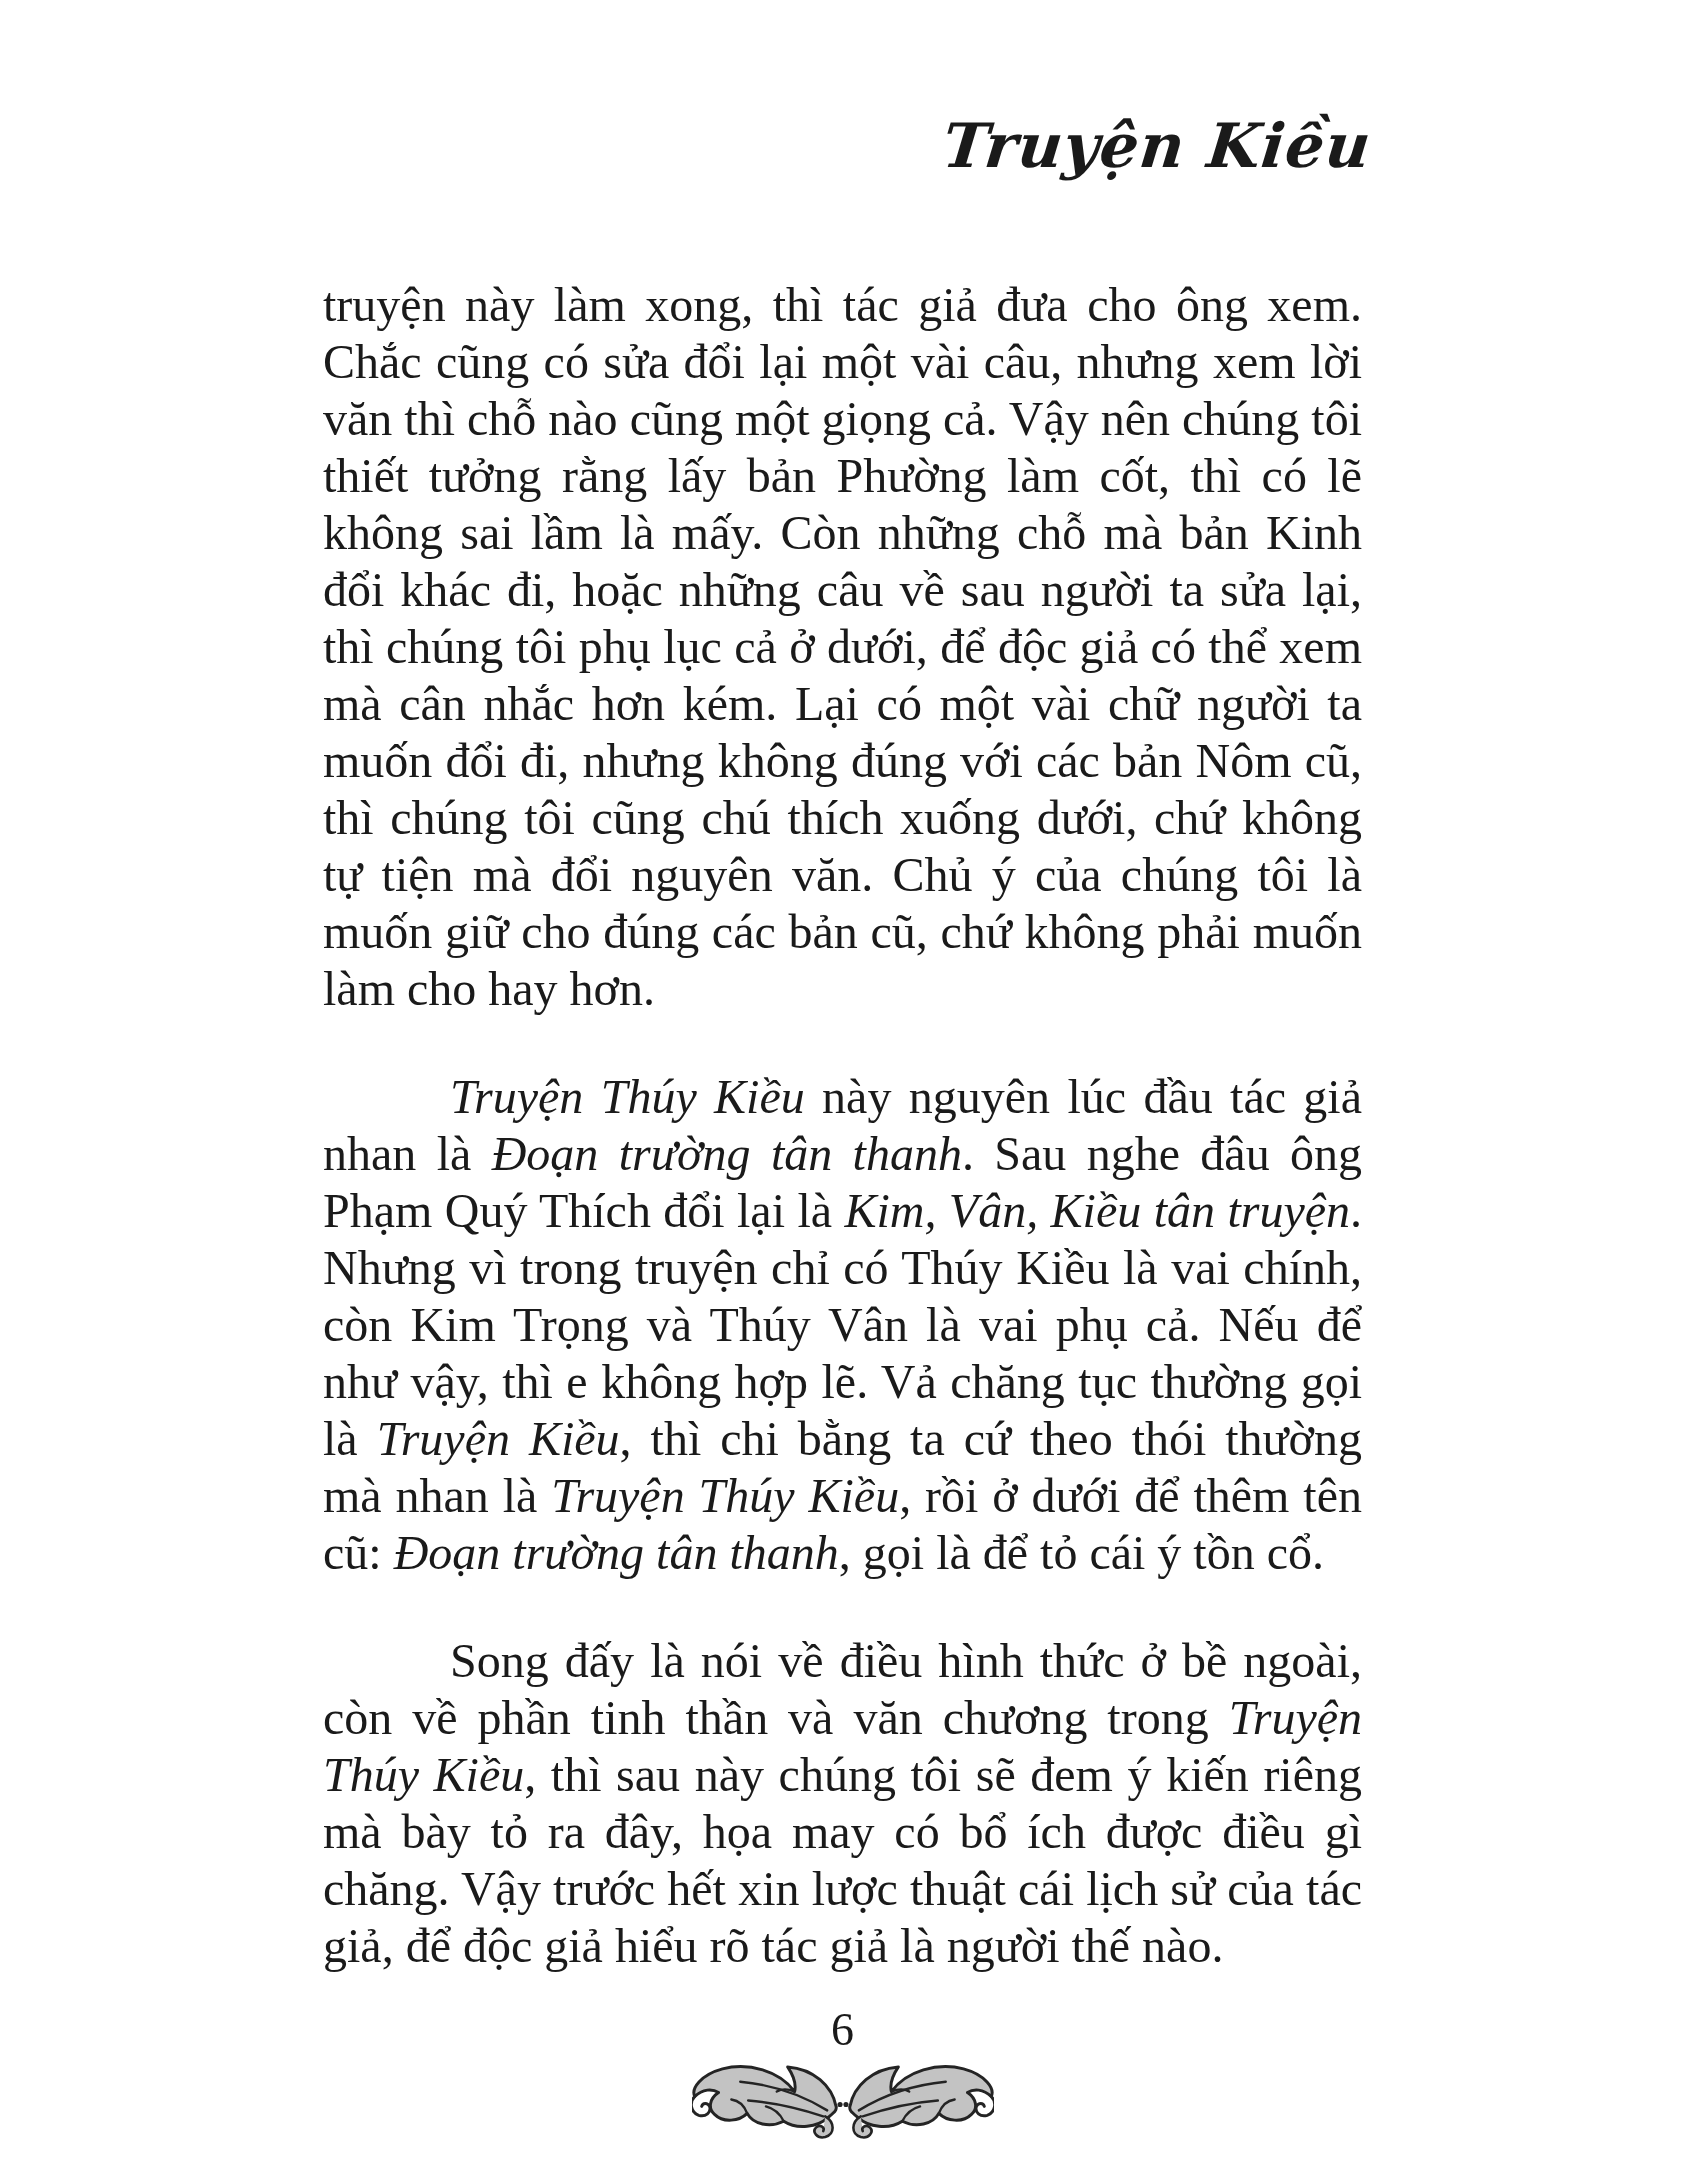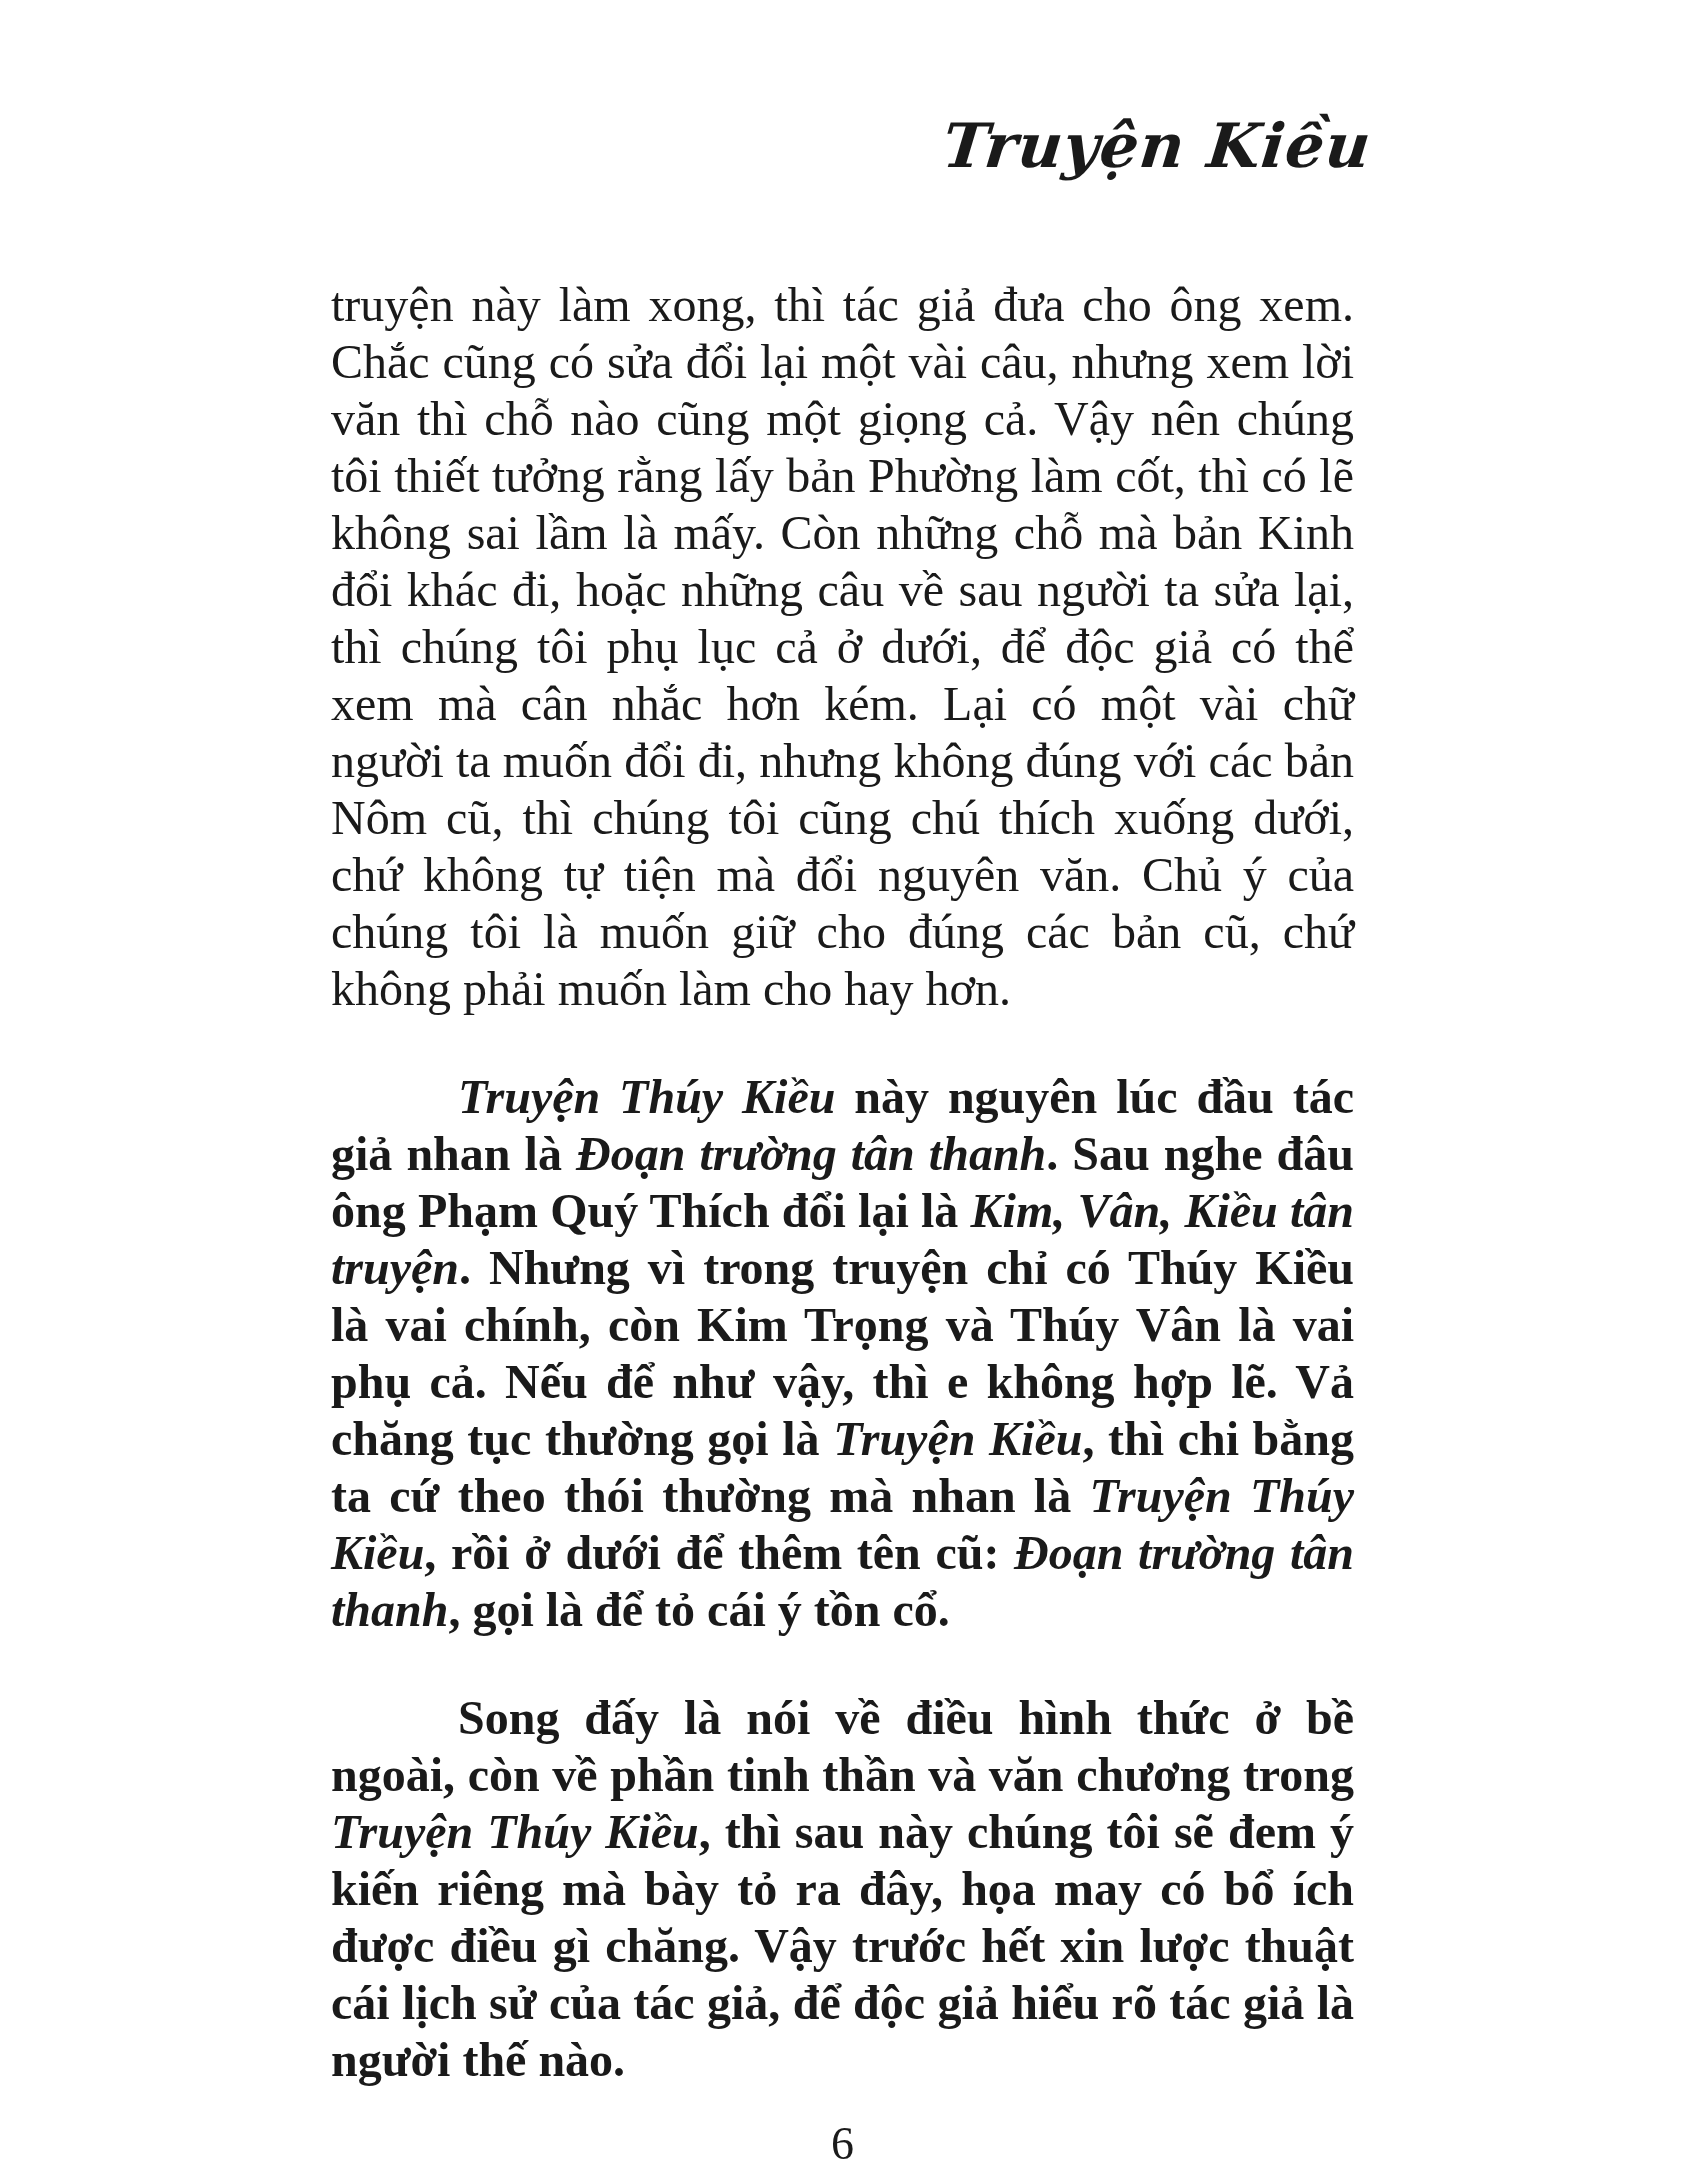--- a/index.html
+++ b/index.html
@@ -33,29 +33,28 @@
     transform-origin: right bottom;
     white-space: nowrap;
   }
   .body-text {
     margin-top: 83px;
     font-size: 48px;
     line-height: 57px;
     text-align: justify;
   }
   .body-text p {
-    margin: 12px;
+    margin: 4px;
     padding: 0;
   }
   .body-text p + p {
     margin-top: 51px;
   }
   .body-text p.indent {
     text-indent: 127px;
-    font-weight: bold;
   }
   .body-text em {
     font-style: italic;
   }
   .footer {
     margin-top: 30px;
     text-align: center;
   }
   .page-number {
     font-size: 46px;

